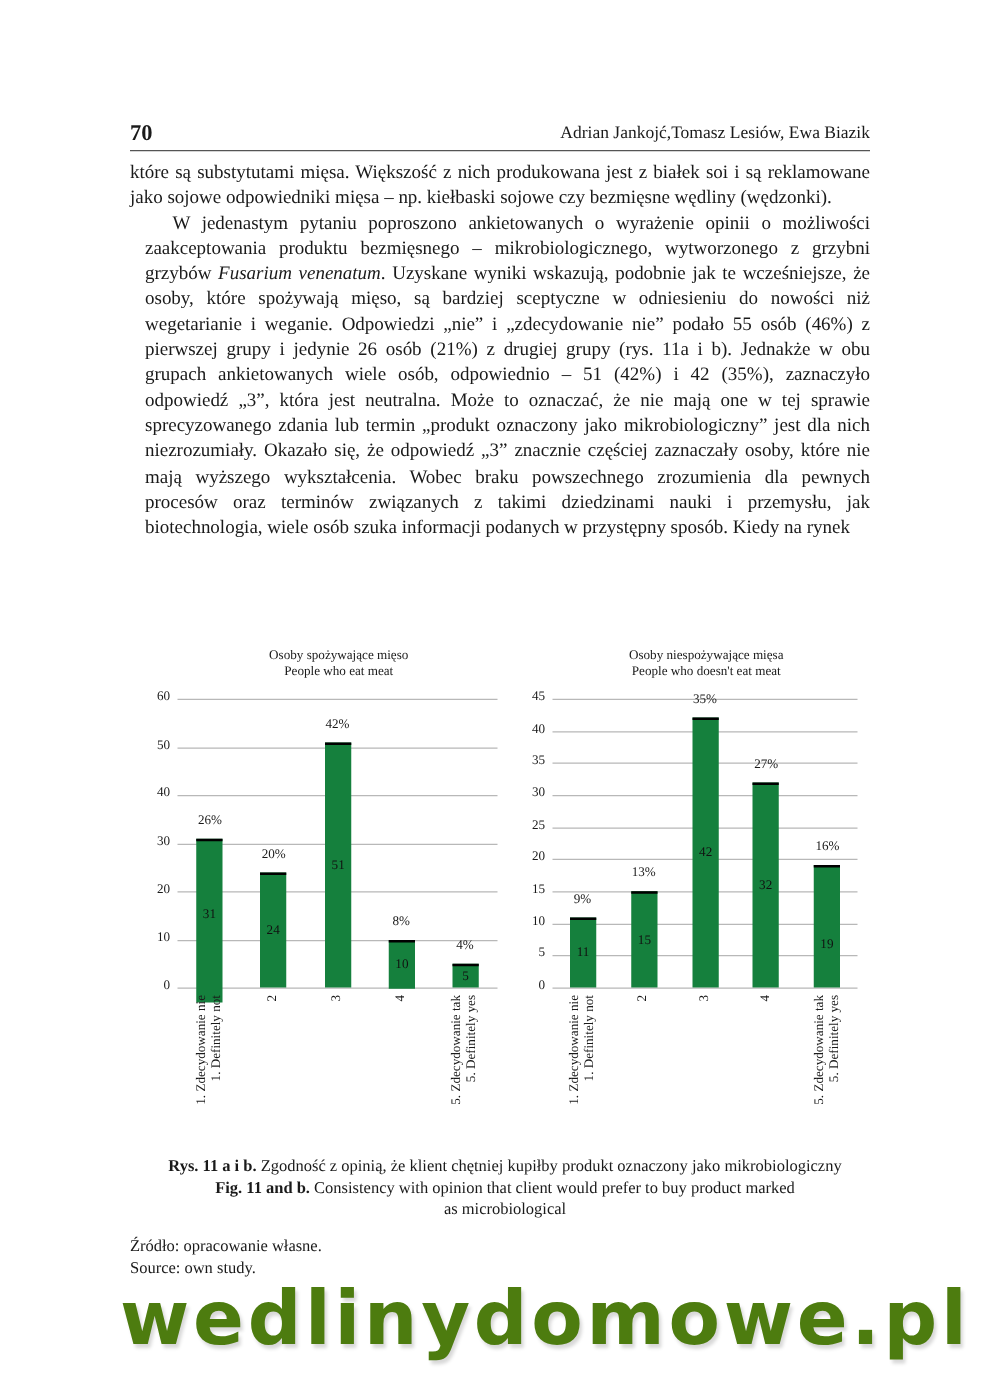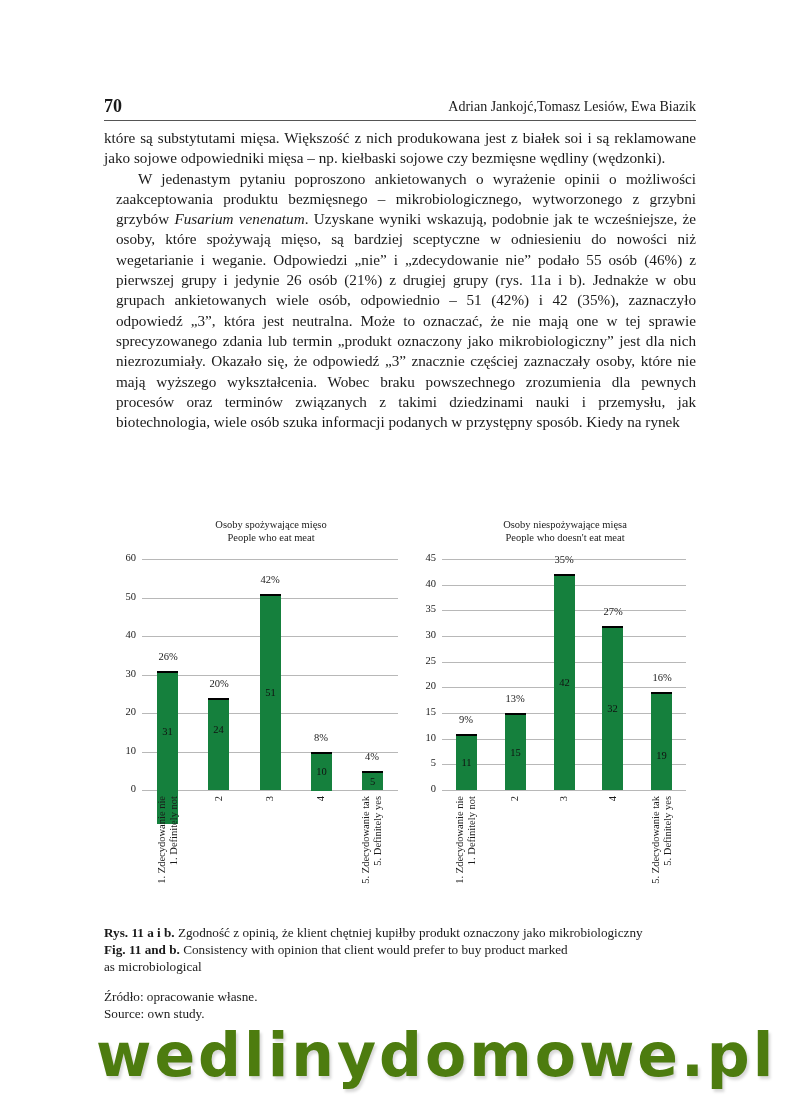--- a/index.html
+++ b/index.html
@@ -11,21 +11,21 @@
   .body-text p{margin:0;}
   .body-text p.indent{text-indent:22px;margin-left:12px;}
   .chart{position:absolute;font-size:10.5px;}
   .chart-title{position:absolute;text-align:center;line-height:13px;font-size:10.5px;}
   .grid{position:absolute;height:1px;background:#b8b8b8;}
   .tick{position:absolute;width:20px;text-align:right;font-size:10.5px;}
   .bar{position:absolute;background:#15803d;border-top:2px solid #000;box-sizing:border-box;}
   .bar-val{position:absolute;left:0;right:0;text-align:center;font-size:10.5px;color:#111;}
   .bar-pct{position:absolute;text-align:center;width:40px;font-size:10.5px;}
   .xlab{position:absolute;transform-origin:left top;transform:rotate(-90deg);white-space:nowrap;font-size:10.5px;line-height:12px;text-align:right;}
-  .caption{position:absolute;left:104px;top:924px;width:600px;font-size:13.2px;line-height:17px;}
+  .caption{position:absolute;left:104px;top:924px;width:600px;font-size:13.2px;line-height:17px;text-align:center;}
   .caption b{font-weight:bold;}
   .source{position:absolute;left:104px;top:988px;font-size:13.2px;line-height:17px;}
   .wm{position:absolute;left:96px;top:1020px;font-family:"DejaVu Sans",sans-serif;font-weight:bold;font-size:60px;color:#4d7c0f;letter-spacing:3px;text-shadow:2px 3px 3px #d8d8d8;}
 </style>
 </head>
 <body>
 
 <div class="header">
   <span class="pageno">70</span>
   <span class="authors">Adrian Jankojć,Tomasz Lesiów, Ewa Biazik</span>
@@ -48,30 +48,30 @@
     <div class="grid" style="left: 142px; top: 713px; width: 256px;"></div>
     <div class="tick" style="left: 116px; top: 706px;">20</div>
     <div class="grid" style="left: 142px; top: 675px; width: 256px;"></div>
     <div class="tick" style="left: 116px; top: 668px;">30</div>
     <div class="grid" style="left: 142px; top: 636px; width: 256px;"></div>
     <div class="tick" style="left: 116px; top: 629px;">40</div>
     <div class="grid" style="left: 142px; top: 598px; width: 256px;"></div>
     <div class="tick" style="left: 116px; top: 591px;">50</div>
     <div class="grid" style="left: 142px; top: 559px; width: 256px;"></div>
     <div class="tick" style="left: 116px; top: 552px;">60</div>
-    <div class="bar" style="left: 157px; width: 21px; top: 671px; height: 153px;">
+    <div class="bar" style="left: 157px; width: 21px; top: 671px; height: 131px;">
       <div class="bar-val" style="top: 53px;">31</div>
     </div>
     <div class="bar-pct" style="left: 148px; top: 651px;">26%</div>
     <div class="xlab" style="width: 112px; left: 156px; top: 908px;">
       <div>1. Zdecydowanie nie</div>
       <div>1. Definitely not</div>
     </div>
     <div class="bar" style="left: 208px; width: 21px; top: 698px; height: 92px;">
-      <div class="bar-val" style="top: 24px;">24</div>
+      <div class="bar-val" style="top: 39px;">24</div>
     </div>
     <div class="bar-pct" style="left: 199px; top: 678px;">20%</div>
     <div class="xlab" style="width: 12px; left: 213px; top: 808px;">
       <div>2</div>
     </div>
     <div class="bar" style="left: 260px; width: 21px; top: 594px; height: 196px;">
       <div class="bar-val" style="top: 91px;">51</div>
     </div>
     <div class="bar-pct" style="left: 250px; top: 574px;">42%</div>
     <div class="xlab" style="width: 12px; left: 264px; top: 808px;">

